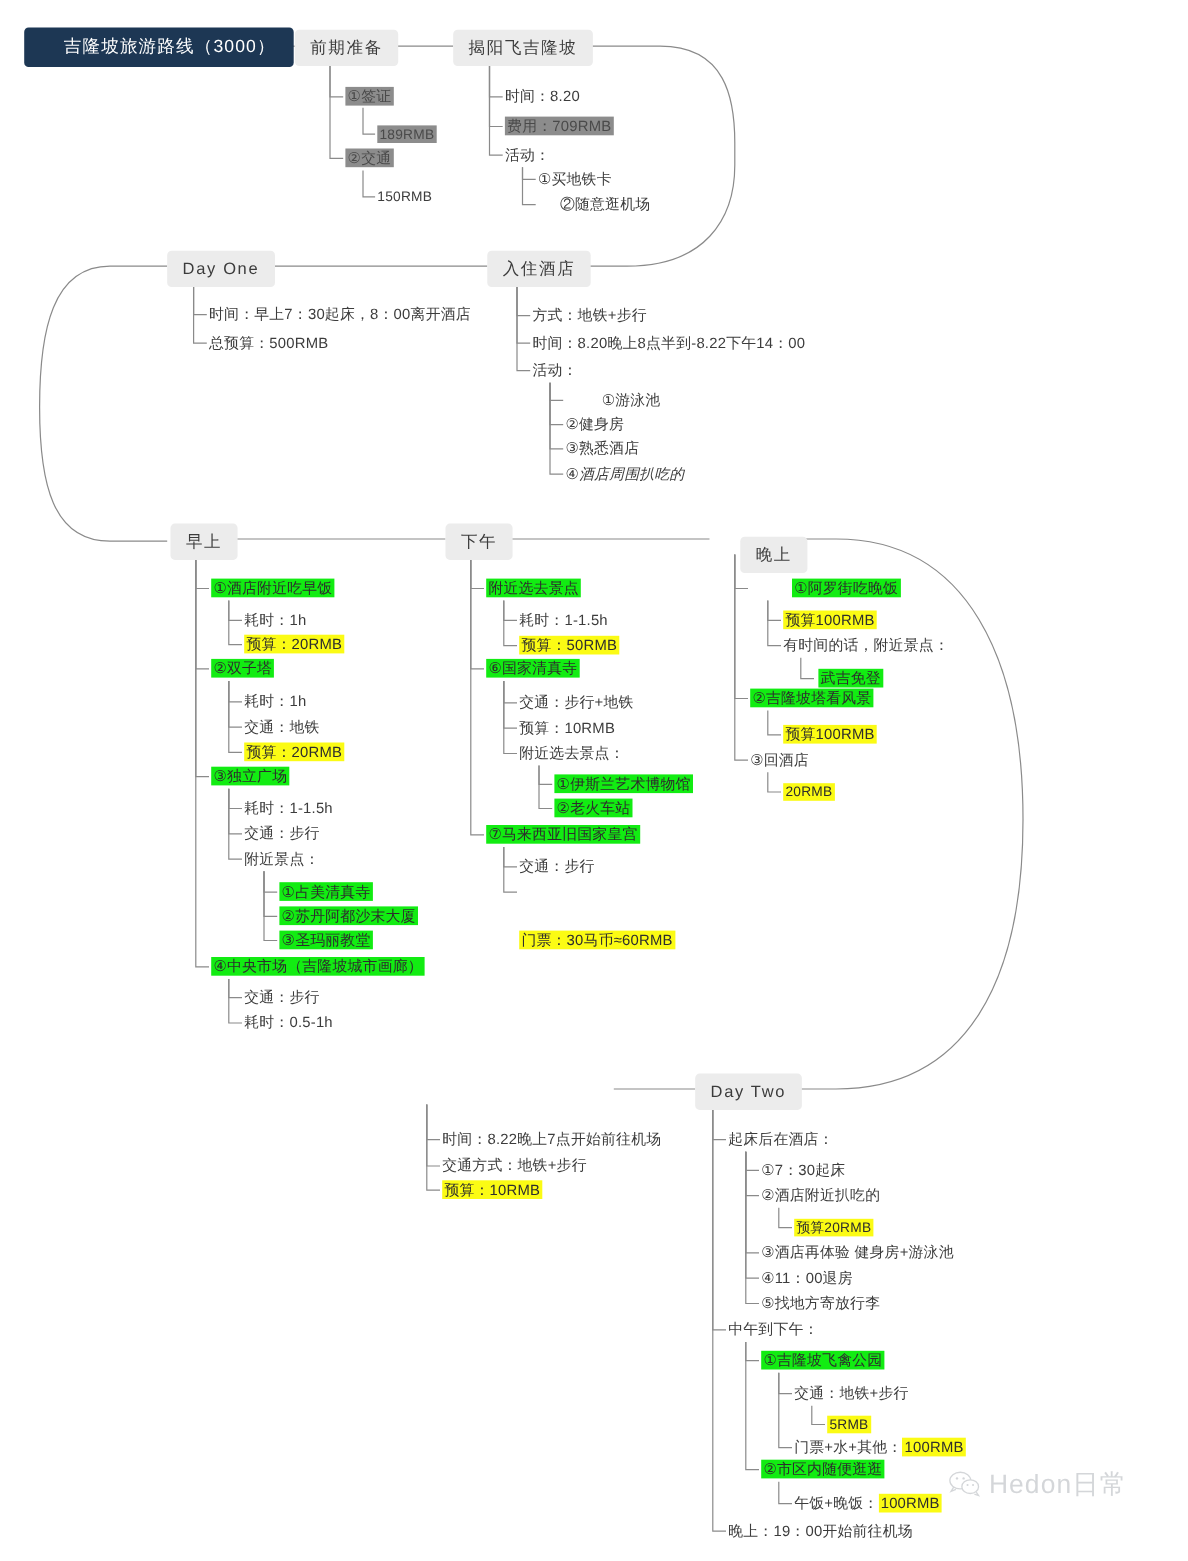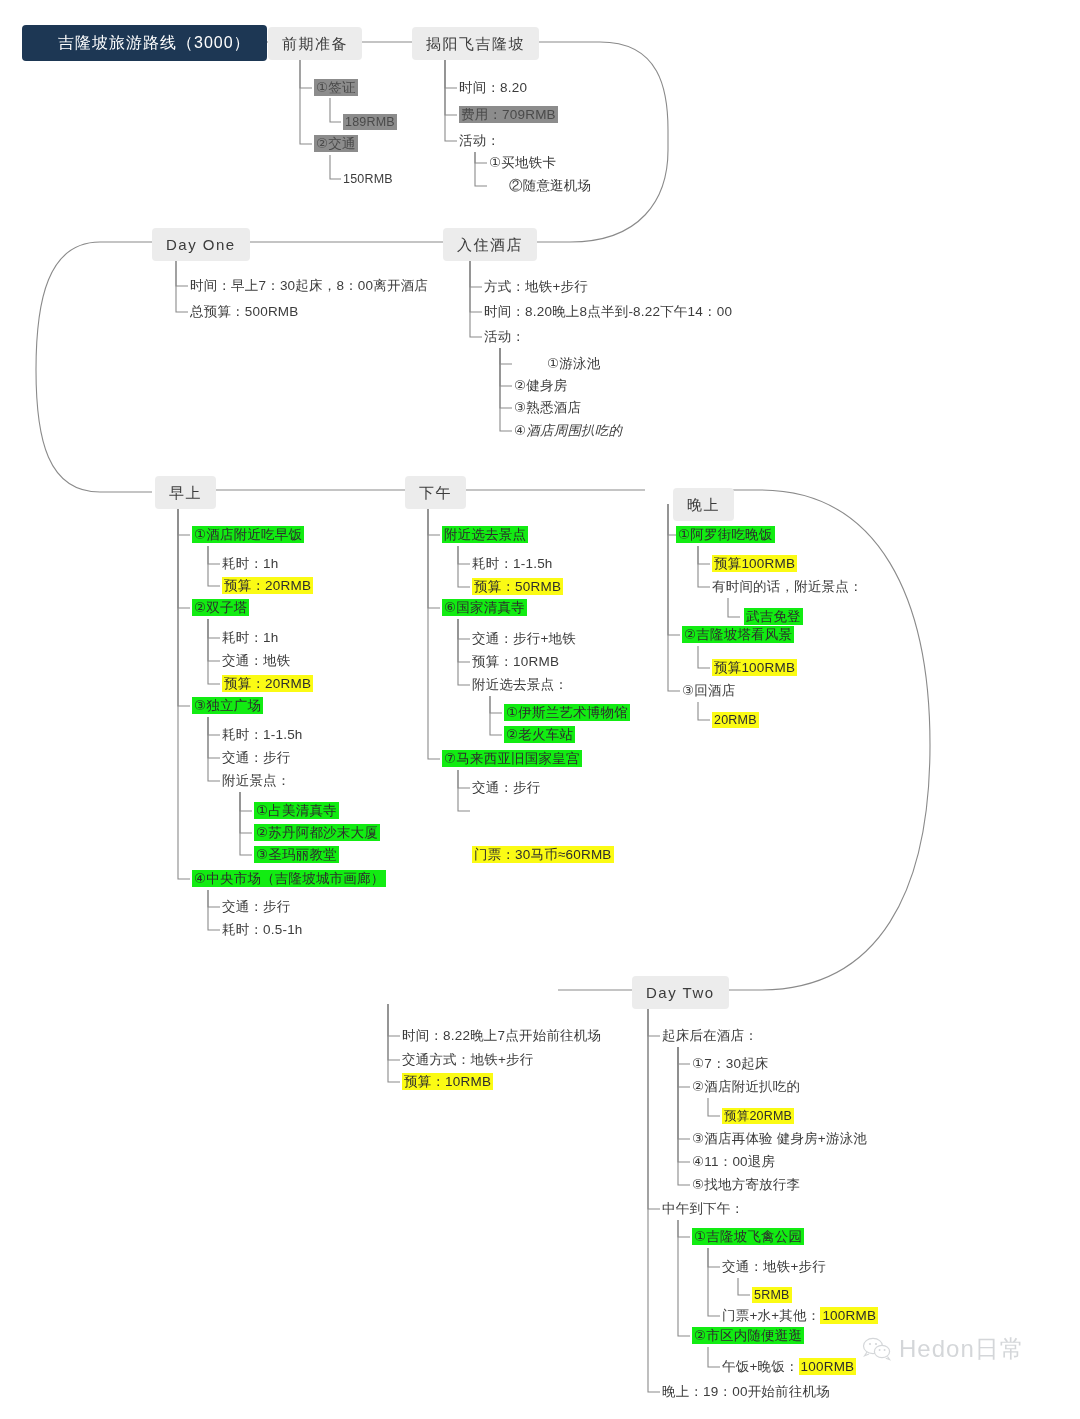--- a/index.html
+++ b/index.html
@@ -253,21 +253,21 @@
   <div class="leaf" style="left:472px;top:632px;">交通：步行+地铁</div>
   <div class="leaf" style="left:472px;top:655px;">预算：10RMB</div>
   <div class="leaf" style="left:472px;top:678px;">附近选去景点：</div>
   <div class="leaf" style="left:504px;top:706px;"><span class="hl-green">①伊斯兰艺术博物馆</span></div>
   <div class="leaf" style="left:504px;top:728px;"><span class="hl-green">②老火车站</span></div>
 
   <div class="leaf" style="left:442px;top:752px;"><span class="hl-green">⑦马来西亚旧国家皇宫</span></div>
   <div class="leaf" style="left:472px;top:781px;">交通：步行</div>
   <div class="leaf" style="left:472px;top:804px;margin-top:44px;"><span class="hl-yellow">门票：30马币≈60RMB</span></div>
 
-  <div class="leaf" style="left:676px;top:528px;"><span class="hl-green">①阿罗街吃晚饭</span></div>
+  <div class="leaf" style="left:720px;top:528px;"><span class="hl-green">①阿罗街吃晚饭</span></div>
   <div class="leaf" style="left:712px;top:557px;"><span class="hl-yellow">预算100RMB</span></div>
   <div class="leaf" style="left:712px;top:580px;">有时间的话，附近景点：</div>
   <div class="leaf" style="left:744px;top:610px;"><span class="hl-green">武吉免登</span></div>
 
   <div class="leaf" style="left:682px;top:628px;"><span class="hl-green">②吉隆坡塔看风景</span></div>
   <div class="leaf" style="left:712px;top:661px;"><span class="hl-yellow">预算100RMB</span></div>
 
   <div class="leaf" style="left:682px;top:684px;">③回酒店</div>
   <div class="leaf small" style="left:712px;top:714px;"><span class="hl-yellow">20RMB</span></div>
 

